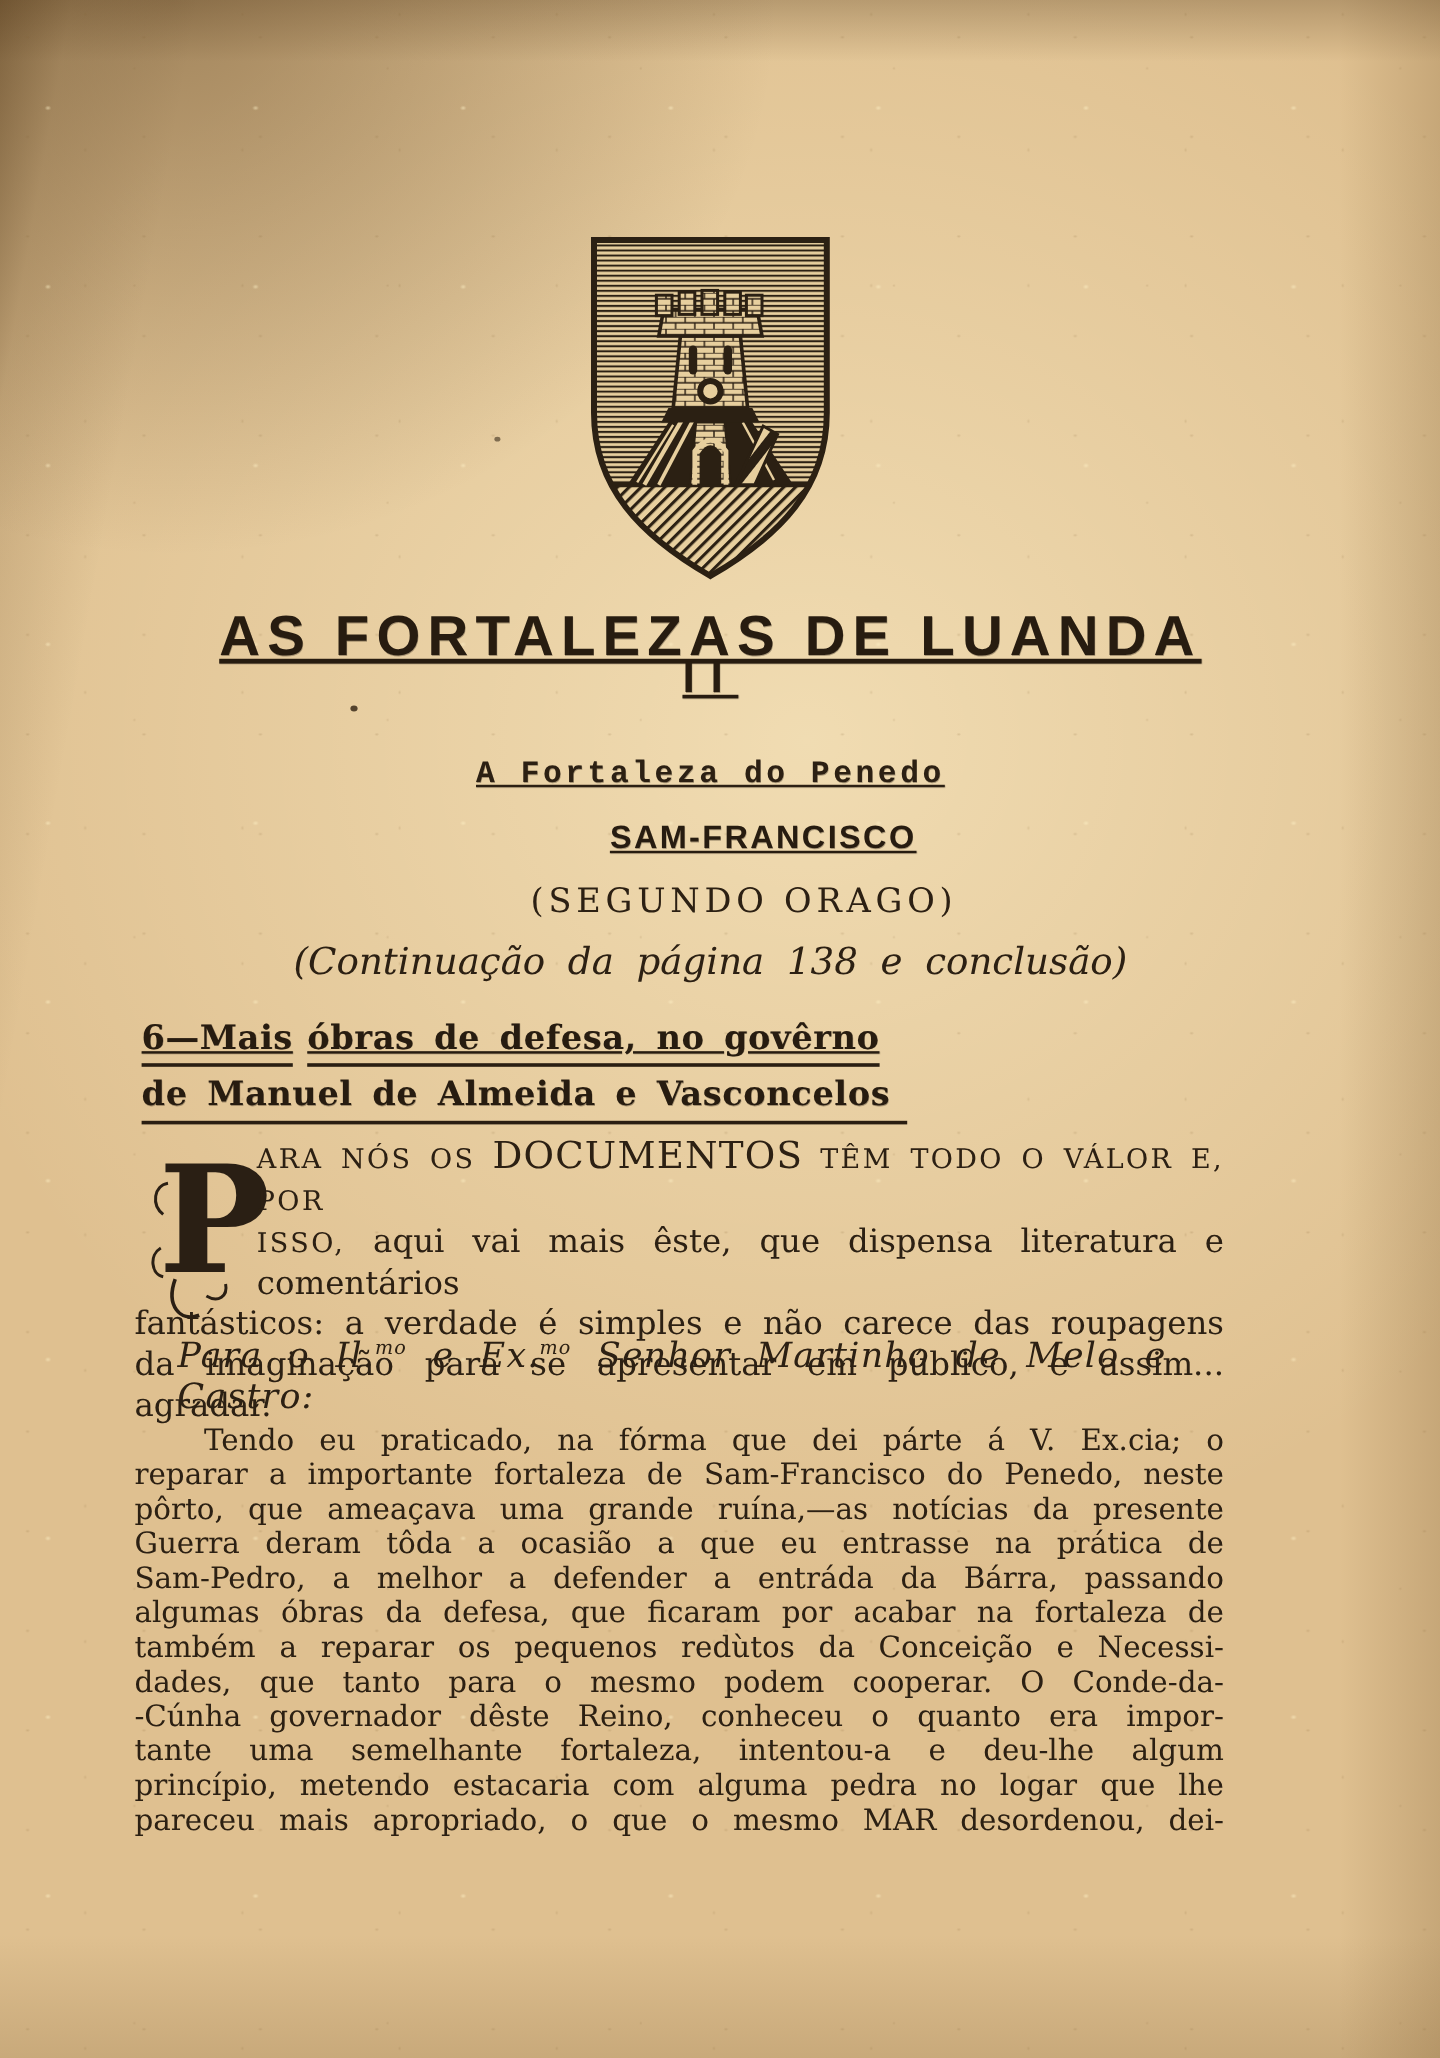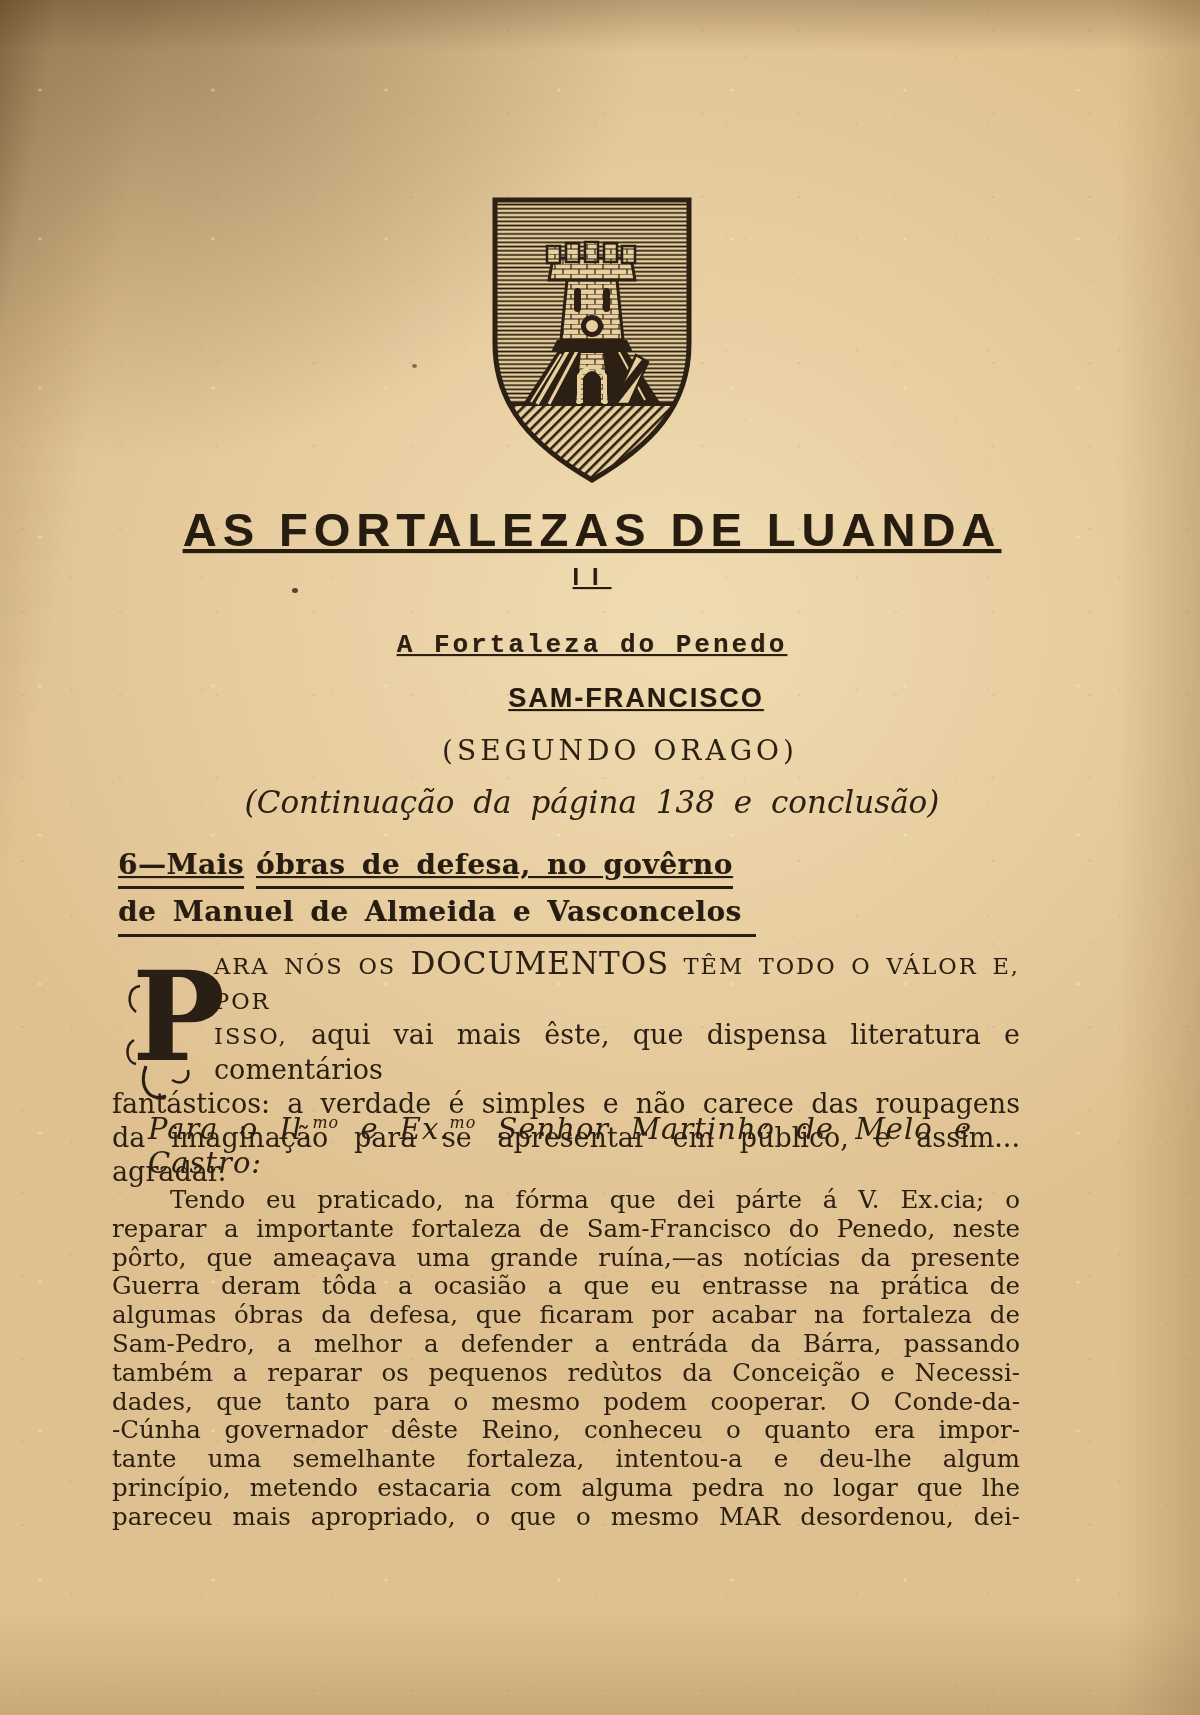--- a/index.html
+++ b/index.html
@@ -25,22 +25,22 @@
       radial-gradient(2px 2px at 112px 57px, rgba(126,94,48,.18), transparent 70%);
     background-size:97px 83px, 131px 113px, 173px 149px, 211px 181px;
   }
   .ink{text-shadow:0.4px 0.4px 0 rgba(44,32,19,0.35);text-decoration:underline;}
   .center-block{position:absolute;left:0;width:1184px;text-align:center;}
 
   .crest{position:absolute;left:487px;top:194px;width:210px;height:294px;}
 
   .main-title{top:502px;font-family:"Liberation Sans",sans-serif;font-weight:bold;
     font-size:47px;letter-spacing:6px;color:#271c10;}
-  .part-number{top:564px;font-family:"Liberation Sans",sans-serif;font-weight:bold;
-    font-size:23px;letter-spacing:13px;color:#271c10;}
+  .part-number{top:544px;font-family:"Liberation Sans",sans-serif;font-weight:bold;
+    font-size:37px;letter-spacing:13px;color:#271c10;}
   .subtitle{top:630px;font-family:"Liberation Mono",monospace;font-weight:bold;
     font-size:26px;letter-spacing:3px;}
   .patron{top:683px;font-family:"Liberation Sans",sans-serif;font-weight:bold;
     font-size:27px;letter-spacing:2px;color:#271c10;padding-left:44px;}
   .patron-note{top:734px;font-size:28px;letter-spacing:4px;margin-left:28px;}
   .continuation{top:784px;font-style:italic;font-size:31px;word-spacing:9px;}
 
   .section-heading{position:absolute;left:118px;top:848px;width:908px;
     font-weight:bold;font-size:28px;color:#271c10;word-spacing:6px;letter-spacing:0.5px;}
   .heading-line1{display:block;margin-bottom:14px;}
@@ -164,22 +164,22 @@
     <div class="intro-line last">agradar.</div>
   </div>
 
   <div class="dedication"><span>Para o Il.</span><sup>mo</sup><span> e Ex.</span><sup>mo</sup><span> Senhor Martinho de Melo e Castro:</span></div>
 
   <div class="letter">
       <div class="letter-line">Tendo eu praticado, na fórma que dei párte á V. Ex.cia; o</div>
       <div class="letter-line">reparar a importante fortaleza de Sam-Francisco do Penedo, neste</div>
       <div class="letter-line">pôrto, que ameaçava uma grande ruína,—as notícias da presente</div>
       <div class="letter-line">Guerra deram tôda a ocasião a que eu entrasse na prática de</div>
+      <div class="letter-line">Sam-Pedro, a melhor a defender a entráda da Bárra, passando</div>
       <div class="letter-line">algumas óbras da defesa, que ficaram por acabar na fortaleza de</div>
-      <div class="letter-line">Sam-Pedro, a melhor a defender a entráda da Bárra, passando</div>
       <div class="letter-line">também a reparar os pequenos redùtos da Conceição e Necessi-</div>
       <div class="letter-line">dades, que tanto para o mesmo podem cooperar. O Conde-da-</div>
       <div class="letter-line">-Cúnha governador dêste Reino, conheceu o quanto era impor-</div>
       <div class="letter-line">tante uma semelhante fortaleza, intentou-a e deu-lhe algum</div>
       <div class="letter-line">princípio, metendo estacaria com alguma pedra no logar que lhe</div>
       <div class="letter-line">pareceu mais apropriado, o que o mesmo MAR desordenou, dei-</div>
     </div>
 
 </div>
 

